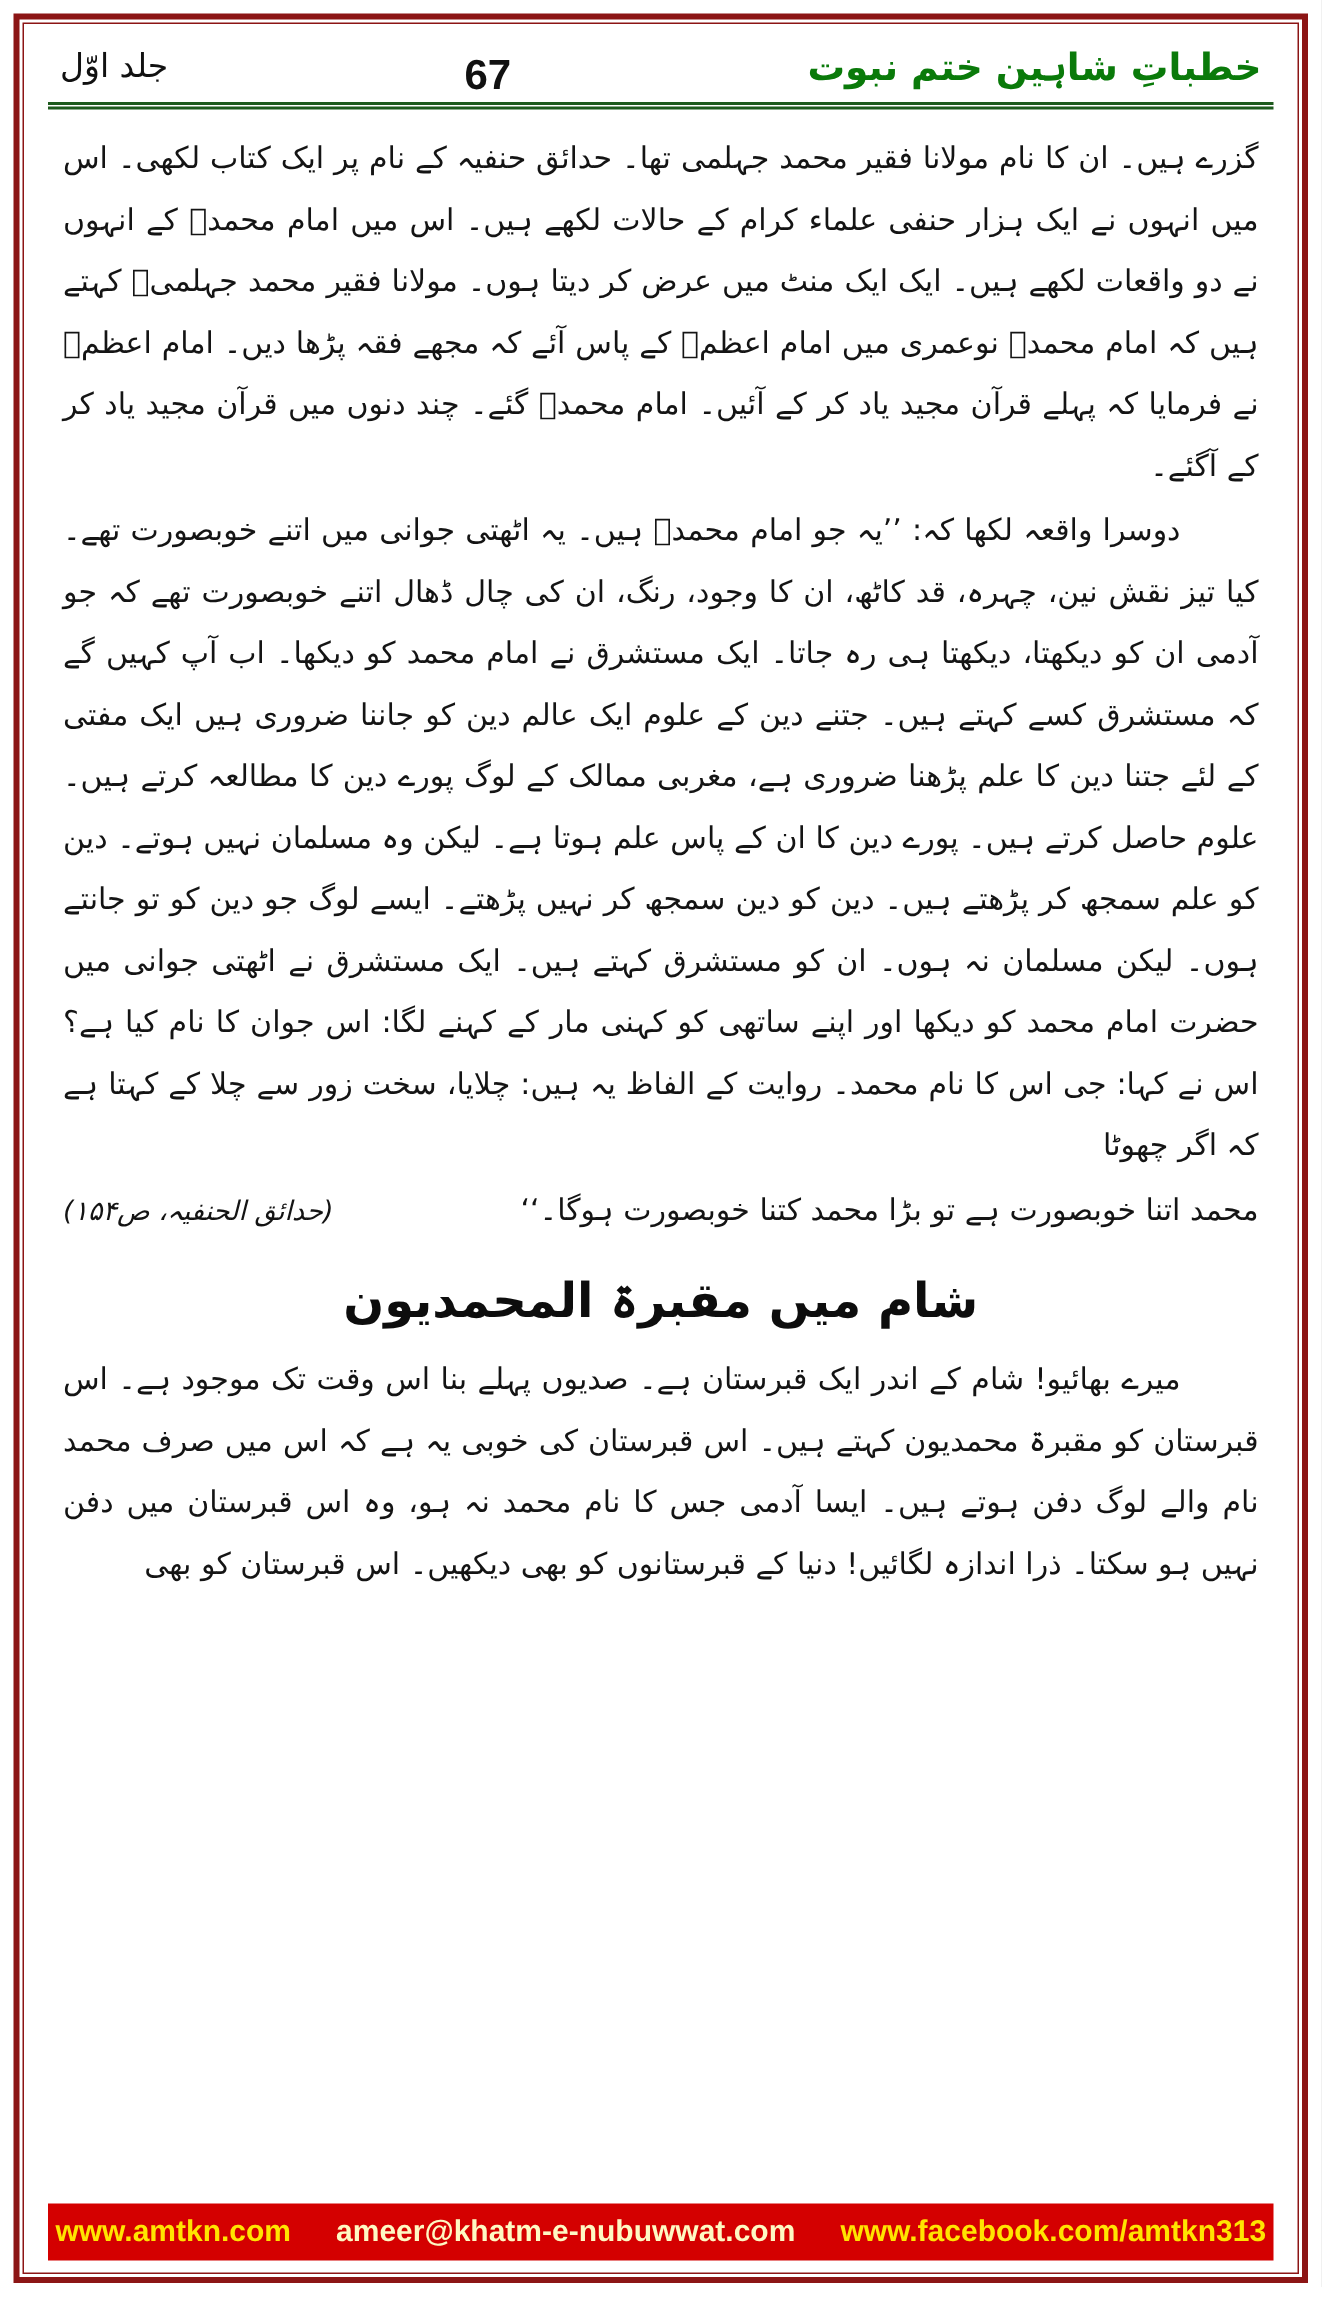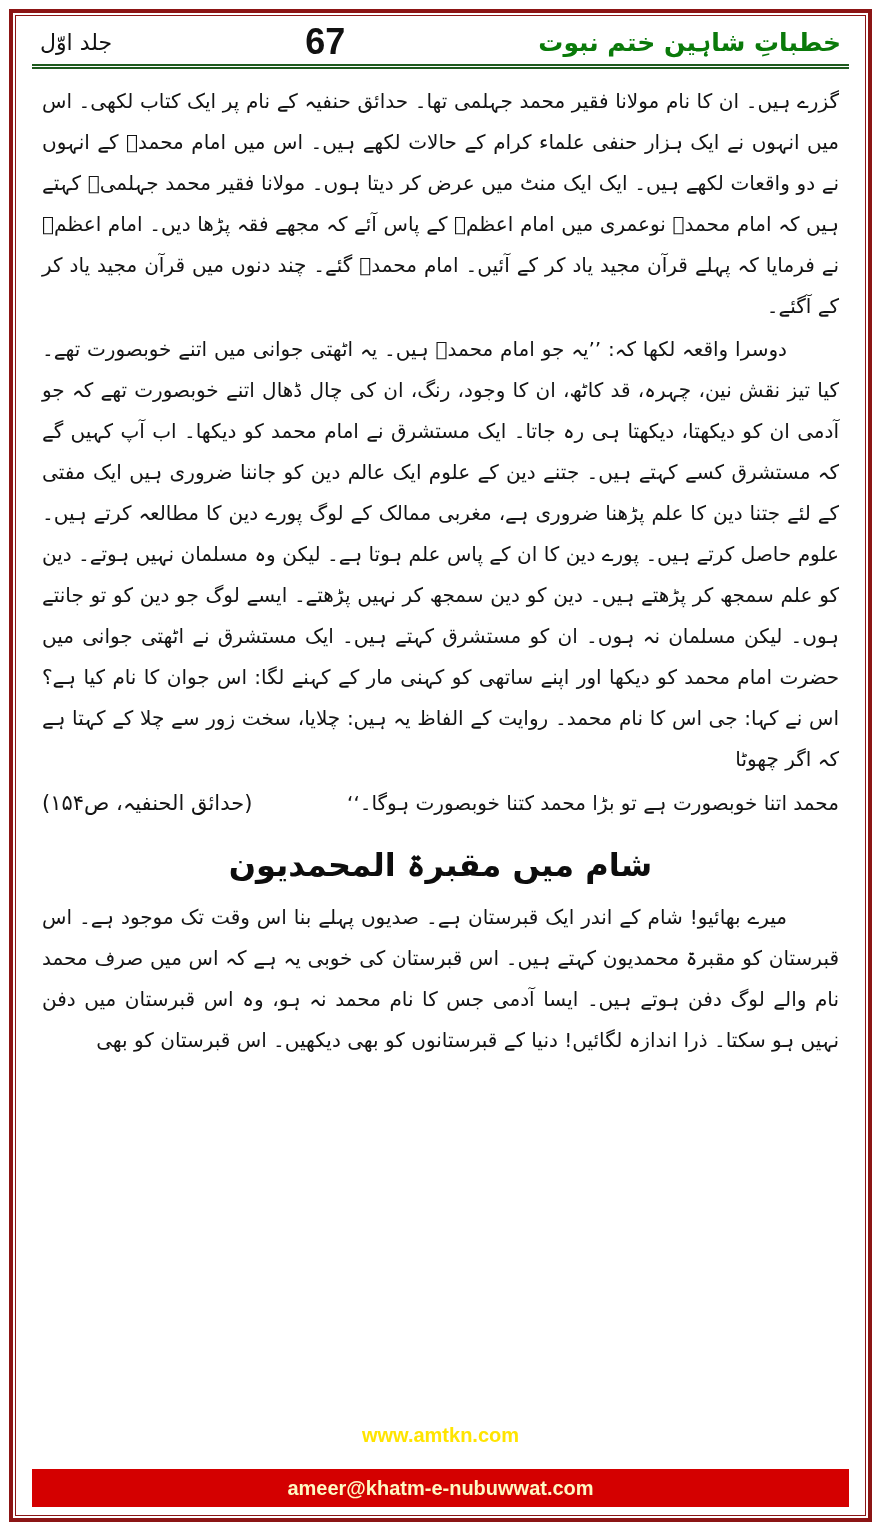--- a/index.html
+++ b/index.html
@@ -35,24 +35,25 @@
     padding: 2px 8px 4px 8px;
     border-bottom: 5px double #1e5a1e;
   }
   .book-title {
     color: #0a7a0a;
     font-size: 25px;
     font-weight: bold;
   }
   .page-number {
     color: #111;
-    font-size: 36px;
+    font-size: 28px;
     font-weight: bold;
     font-family: "Liberation Sans", sans-serif;
     line-height: 1;
+    margin-top: 12px;
   }
   .volume-label {
     color: #111;
     font-size: 22px;
     font-weight: normal;
   }
   .body-text {
     flex: 1;
     direction: rtl;
     text-align: justify;
@@ -63,42 +64,41 @@
   }
   .body-text p { margin: 0 0 2px 0; }
   .indent { text-indent: 52px; }
   .quote-endline {
     display: flex;
     justify-content: space-between;
     align-items: baseline;
     margin: 0 0 4px 0;
   }
   .quote-last { font-size: 20px; }
-  .citation { font-size: 21px; white-space: nowrap; }
+  .citation { font-size: 18px; white-space: nowrap; font-style: italic; }
   .section-heading {
     font-size: 32px;
     font-weight: bold;
     color: #0d0d0d;
     text-align: center;
     margin: 16px 0 8px 0;
     line-height: 1.5;
   }
   .footer-bar {
     margin-top: auto;
     background: #d40000;
     height: 38px;
     display: flex;
     align-items: center;
     justify-content: center;
     gap: 30px;
     direction: ltr;
     font-family: "Liberation Sans", sans-serif;
     font-weight: bold;
     font-size: 20px;
-    flex-direction: column;
   }
   .footer-yellow { color: #ffe400; }
   .footer-white  { color: #fef9c3; }
 </style>
 </head>
 <body>
 
 <div class="page">
   <div class="frame-outer">
     <div class="frame-inner">

